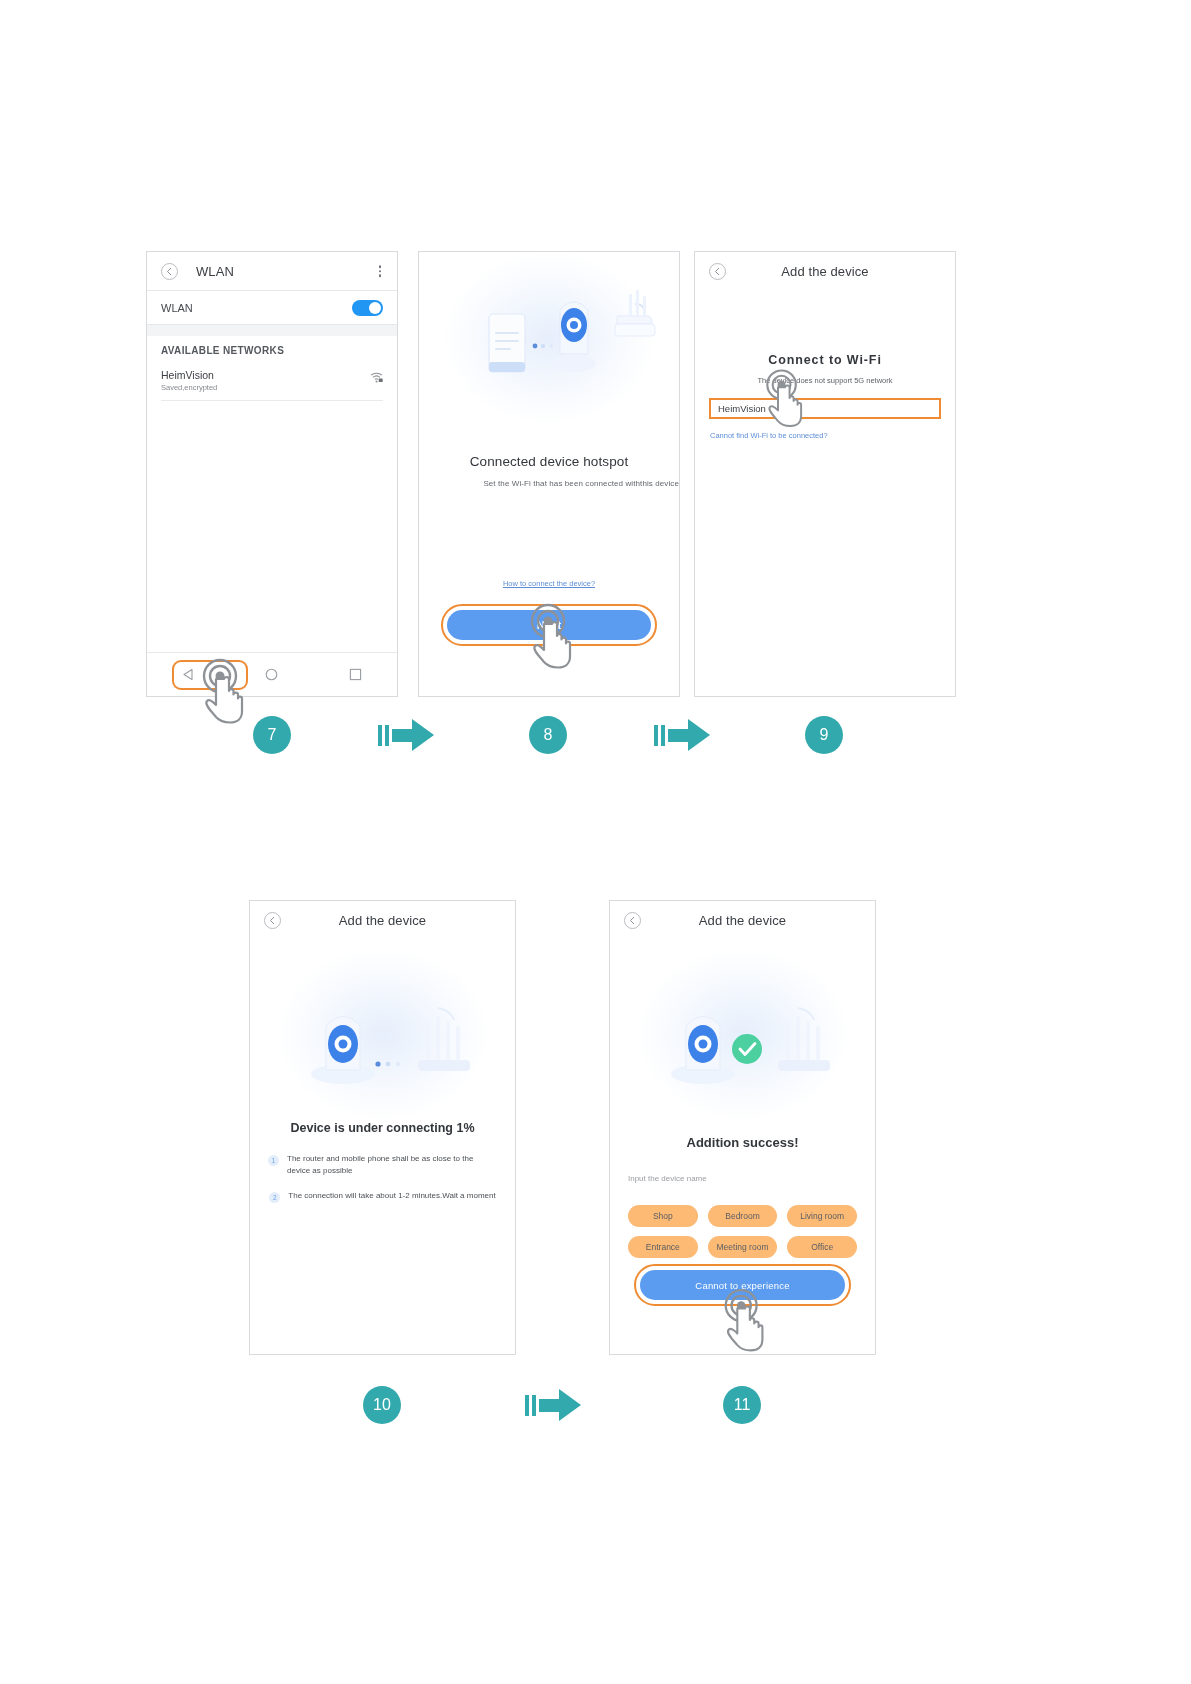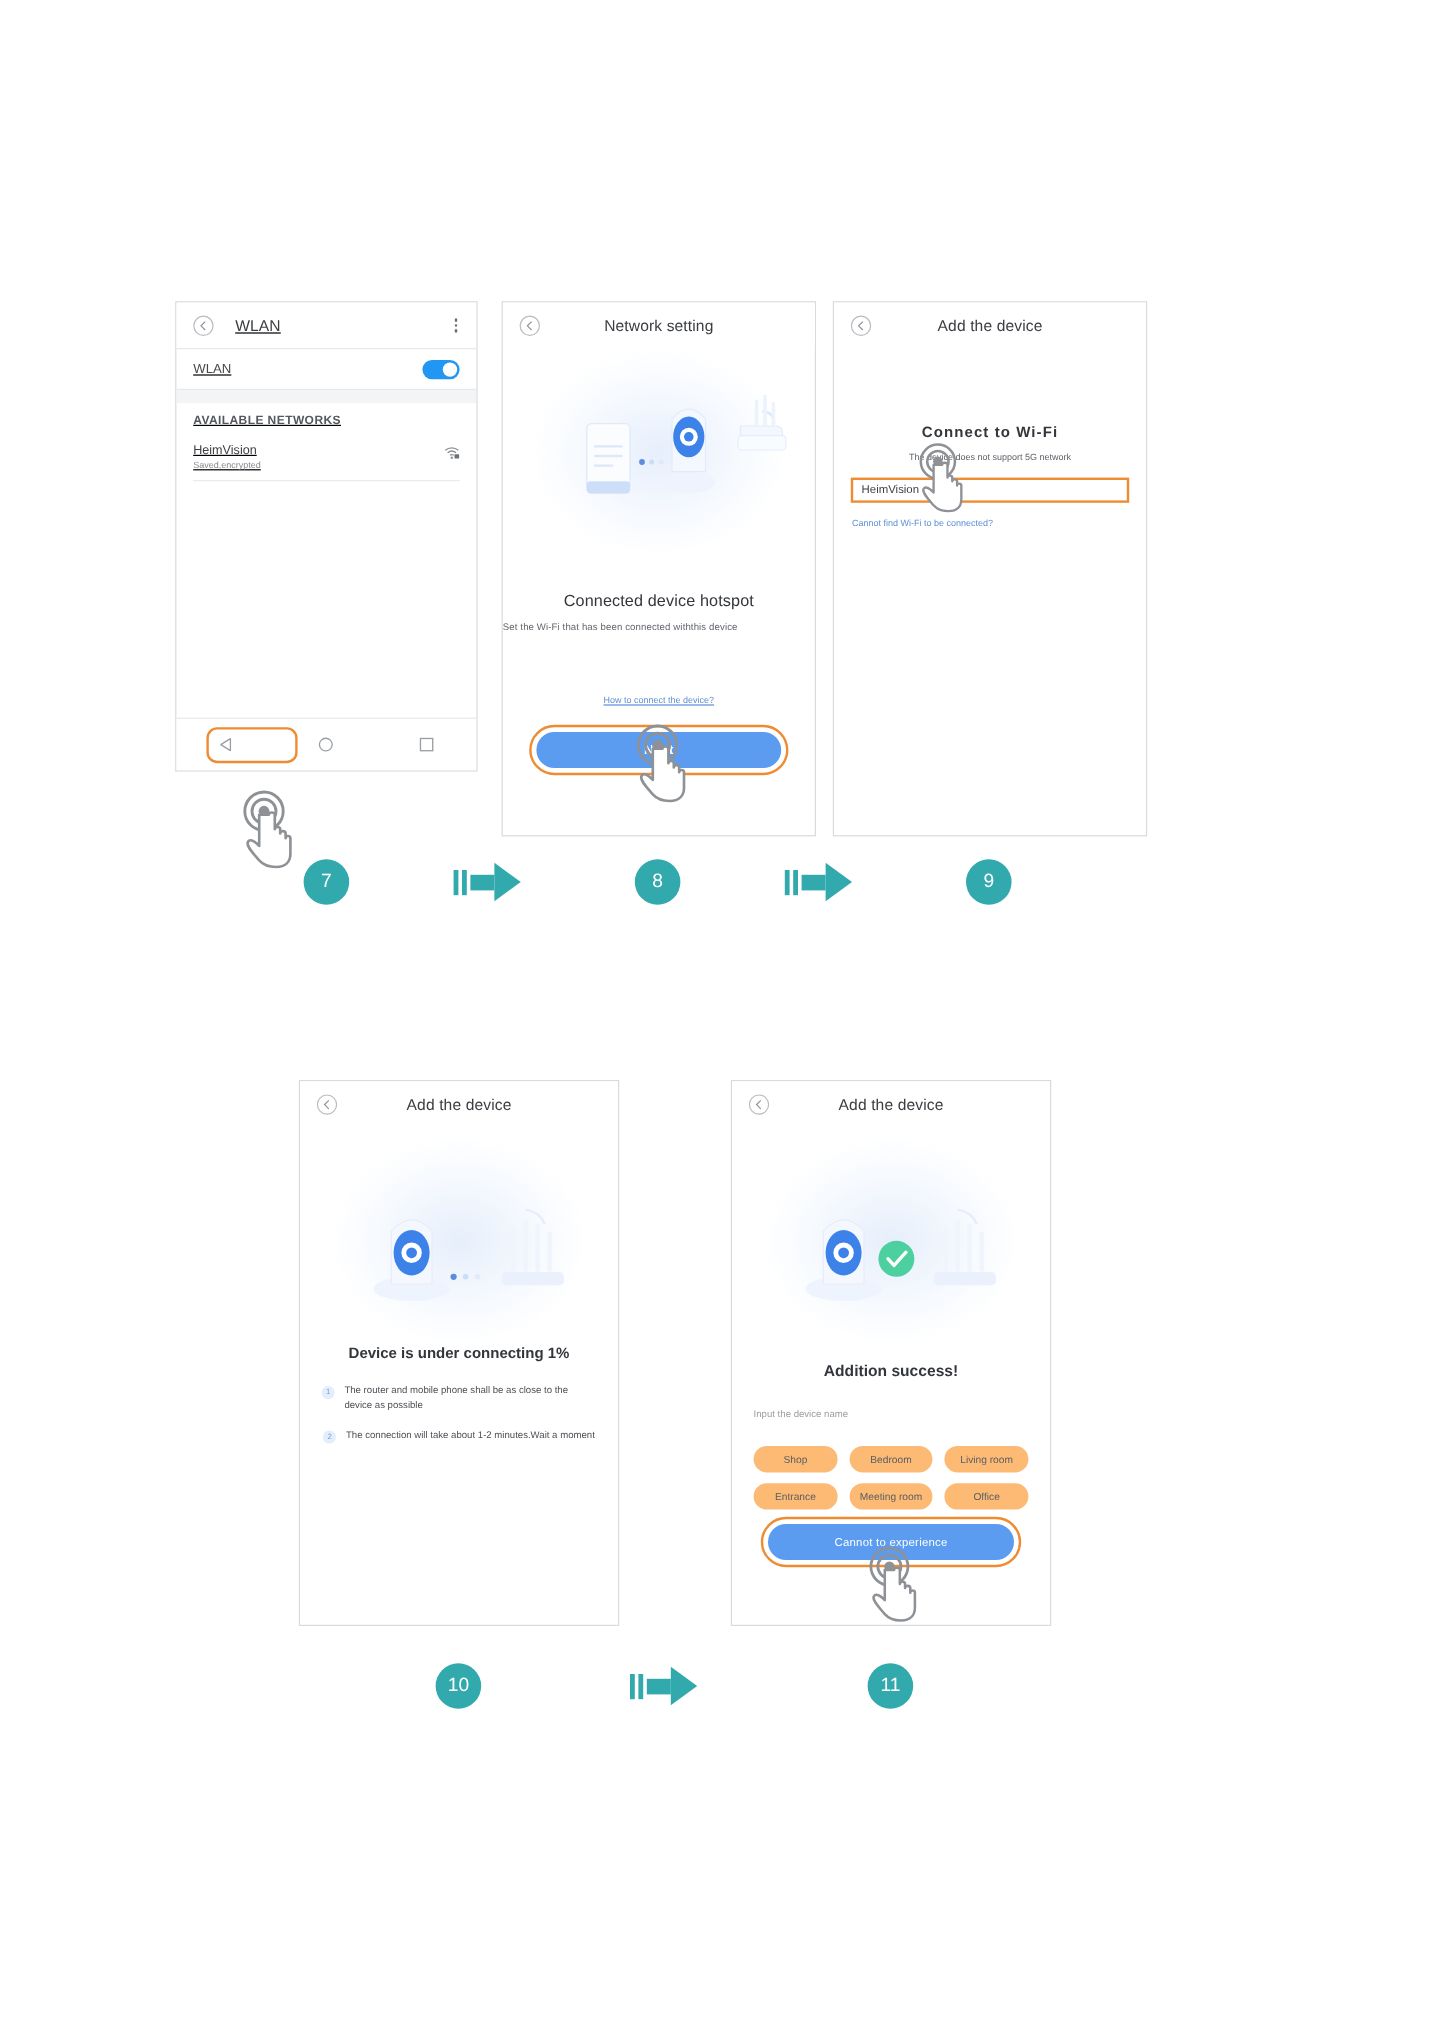--- a/index.html
+++ b/index.html
@@ -49,21 +49,21 @@
     pointer-events: none;
   }
   .kebab {
     position: absolute; right: 16px; top: 50%;
     transform: translateY(-50%);
     display: flex; flex-direction: column; gap: 2px; align-items: center;
   }
   .kebab i { width: 2.5px; height: 2.5px; background: #6c7076; border-radius: 50%; display: block; }
 
   
-  #panel7 { left: 146px; top: 251px; width: 252px; height: 392px; text-decoration: underline; }
+  #panel7 { left: 146px; top: 251px; width: 252px; height: 446px; }
   .wlan-toggle-row {
     height: 34px; display: flex; align-items: center;
     justify-content: space-between; padding: 0 14px;
     border-bottom: 1px solid #e6e8ea;
   }
   .wlan-toggle-label { font-size: 11px; color: #45484d; }
   .toggle {
     width: 31px; height: 16px; border-radius: 9px;
     background: #2196f3; position: relative; flex: none;
   }
@@ -100,21 +100,21 @@
   }
 
   
   #panel8 { left: 418px; top: 251px; width: 262px; height: 446px; }
   .art { position: relative; height: 160px; margin-top: 6px; }
   .hero-title {
     text-align: center; font-size: 13.5px; color: #33363b;
     margin-top: 36px; letter-spacing: .1px;
   }
   .hero-sub {
-    text-align: left; font-size: 8px; color: #62666c;
+    text-align: right; font-size: 8px; color: #62666c;
     margin-top: 10px; letter-spacing: .1px;
   }
   .howto {
     position: absolute; left: 0; right: 0; bottom: 108px;
     text-align: center; font-size: 7.5px; color: #5e8fd6;
     text-decoration: underline;
   }
   .cta-wrap {
     position: absolute; left: 22px; right: 22px; bottom: 50px;
   }
@@ -279,28 +279,20 @@
 </div>
 
 <svg class="hand" style="left:196px; top:655px;" width="58" height="72" viewBox="0 0 58 72">
   <circle cx="24" cy="21" r="16" fill="none" stroke="#8e9296" stroke-width="2.4"></circle>
   <circle cx="24" cy="21" r="10" fill="none" stroke="#8e9296" stroke-width="2.4"></circle>
   <circle cx="24" cy="21" r="4.5" fill="#8e9296"></circle>
   <path d="M20 24 v26 c0 0 -6 -7 -9 -4 c-3 3 4 10 9 16 c4 4.5 9 5.5 14 5.5 c8 0 12 -4.5 12 -11 v-13 c0 -2.5 -4 -2.5 -4 0 v-4 c0 -2.5 -4.5 -2.5 -4.5 0 v-3.5 c0 -2.5 -4.5 -2.5 -4.5 0 v-12 c0 -2.6 -5 -2.6 -5 0 z" fill="#ffffff" stroke="#8e9296" stroke-width="2.2" stroke-linejoin="round"></path>
 </svg>
 
 <div class="phone" id="panel8">
-  <div class="phone-header no-border">
-    <div class="back-circle">
-      <svg width="7" height="9" viewBox="0 0 7 9">
-        <polyline points="5,1 1.5,4.5 5,8" fill="none" stroke="#8d9196" stroke-width="1"></polyline>
-      </svg>
-    </div>
-    <div class="hdr-title center">Network setting</div>
-  </div>
 
   <div class="art">
     <div class="art-glow"></div>
     <svg width="262" height="160" viewBox="0 0 262 160" style="position:relative">
       <rect x="70" y="56" width="36" height="58" rx="4" fill="#fbfcfe" stroke="#e2eafa" stroke-width="1.2"></rect>
       <rect x="76" y="74" width="24" height="2" rx="1" fill="#dde7f8"></rect>
       <rect x="76" y="82" width="24" height="2" rx="1" fill="#dde7f8"></rect>
       <rect x="76" y="90" width="16" height="2" rx="1" fill="#dde7f8"></rect>
       <rect x="70" y="104" width="36" height="10" rx="3" fill="#cddff8"></rect>
       <circle cx="116" cy="88" r="2.4" fill="#5b8ddc"></circle>

